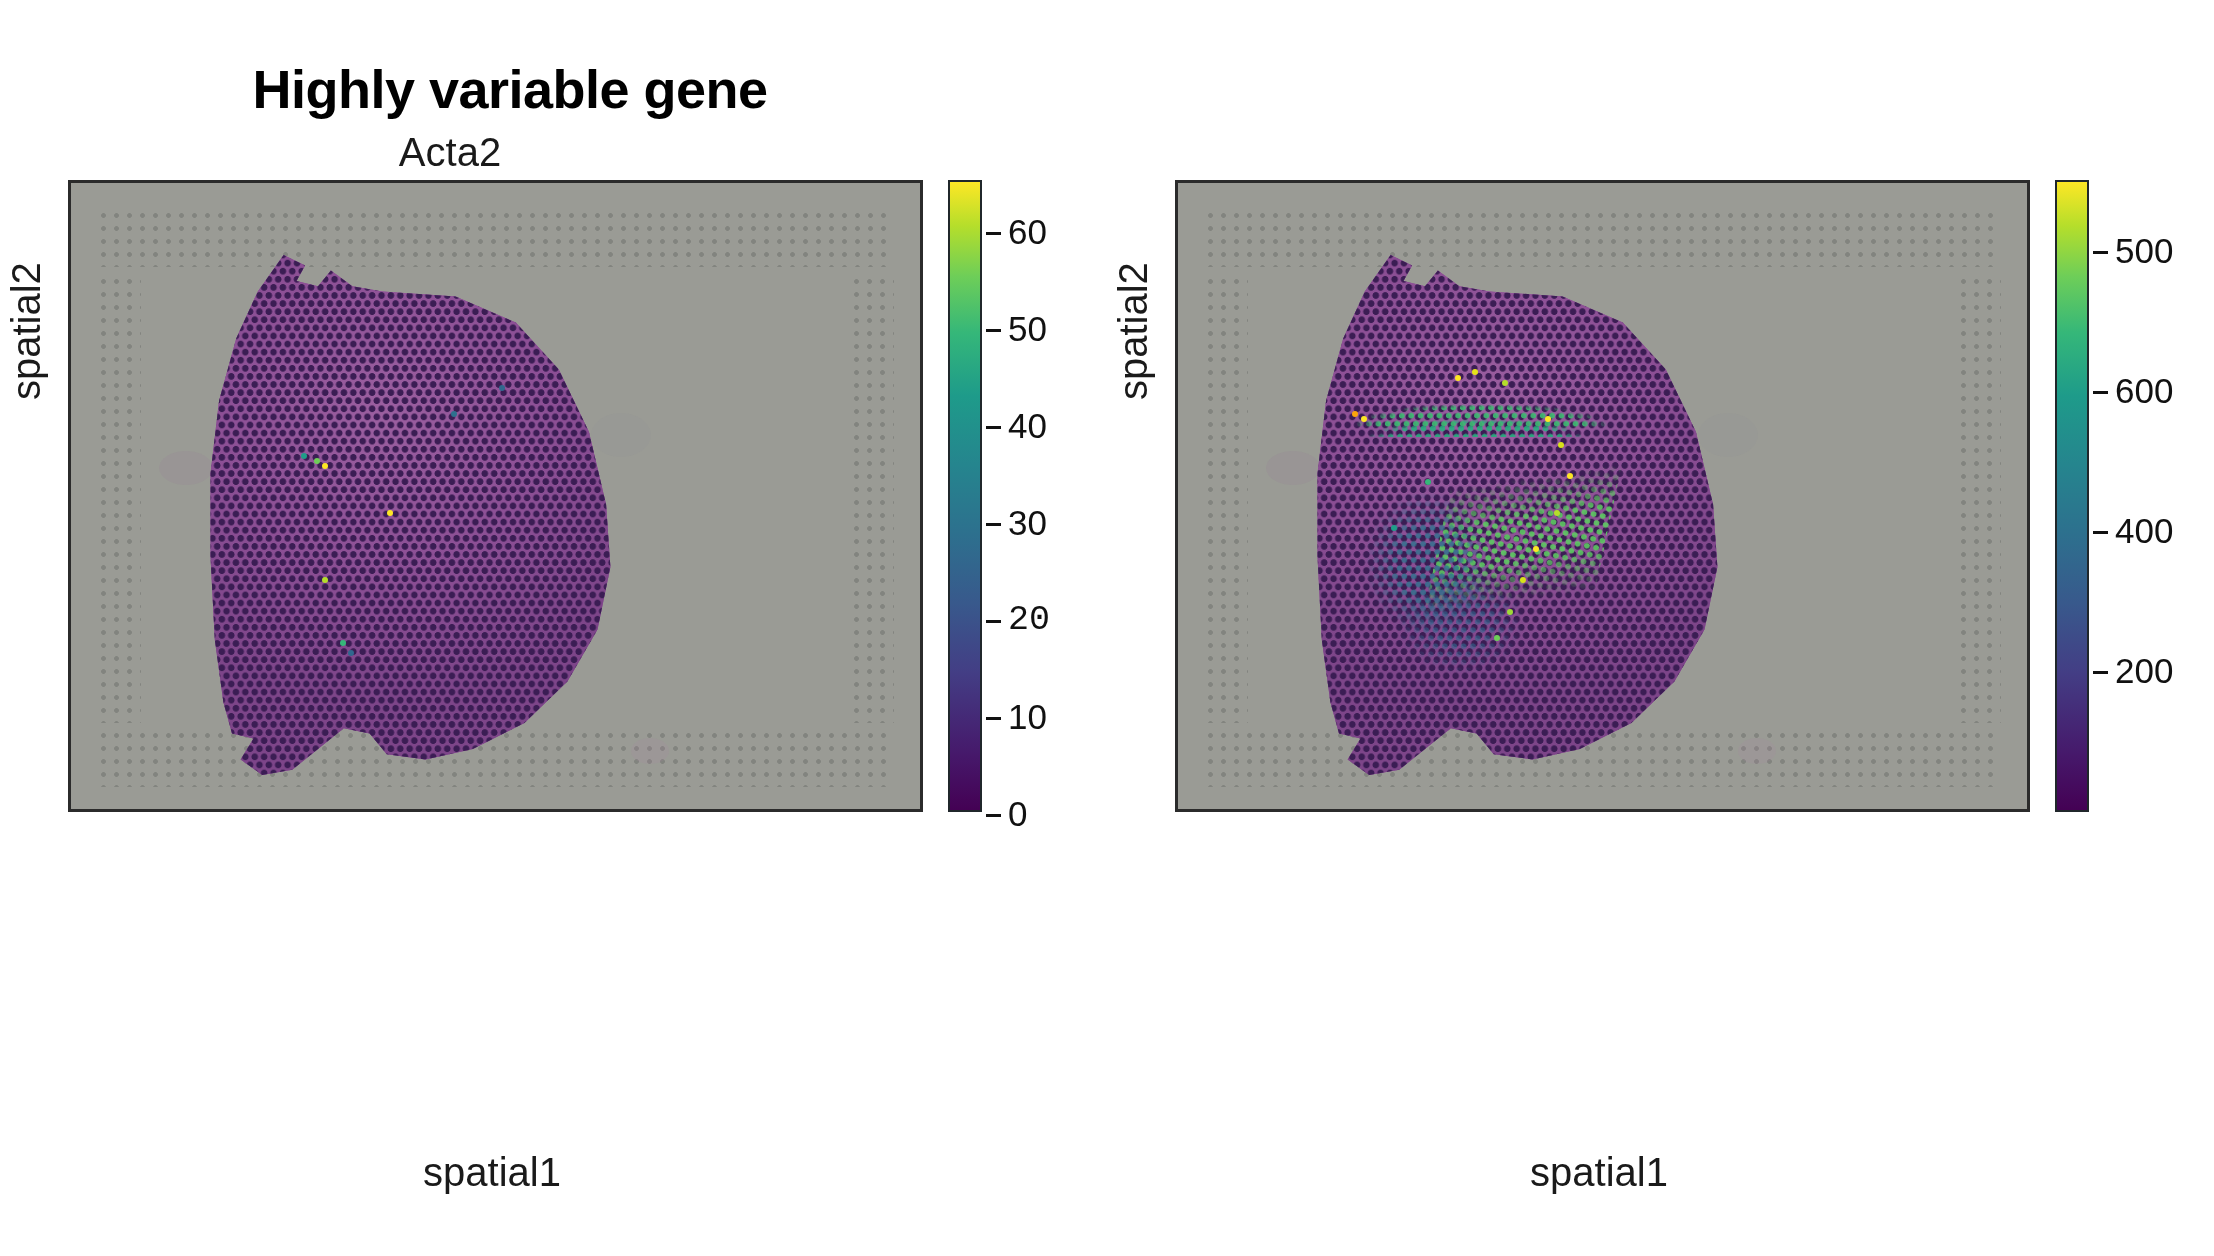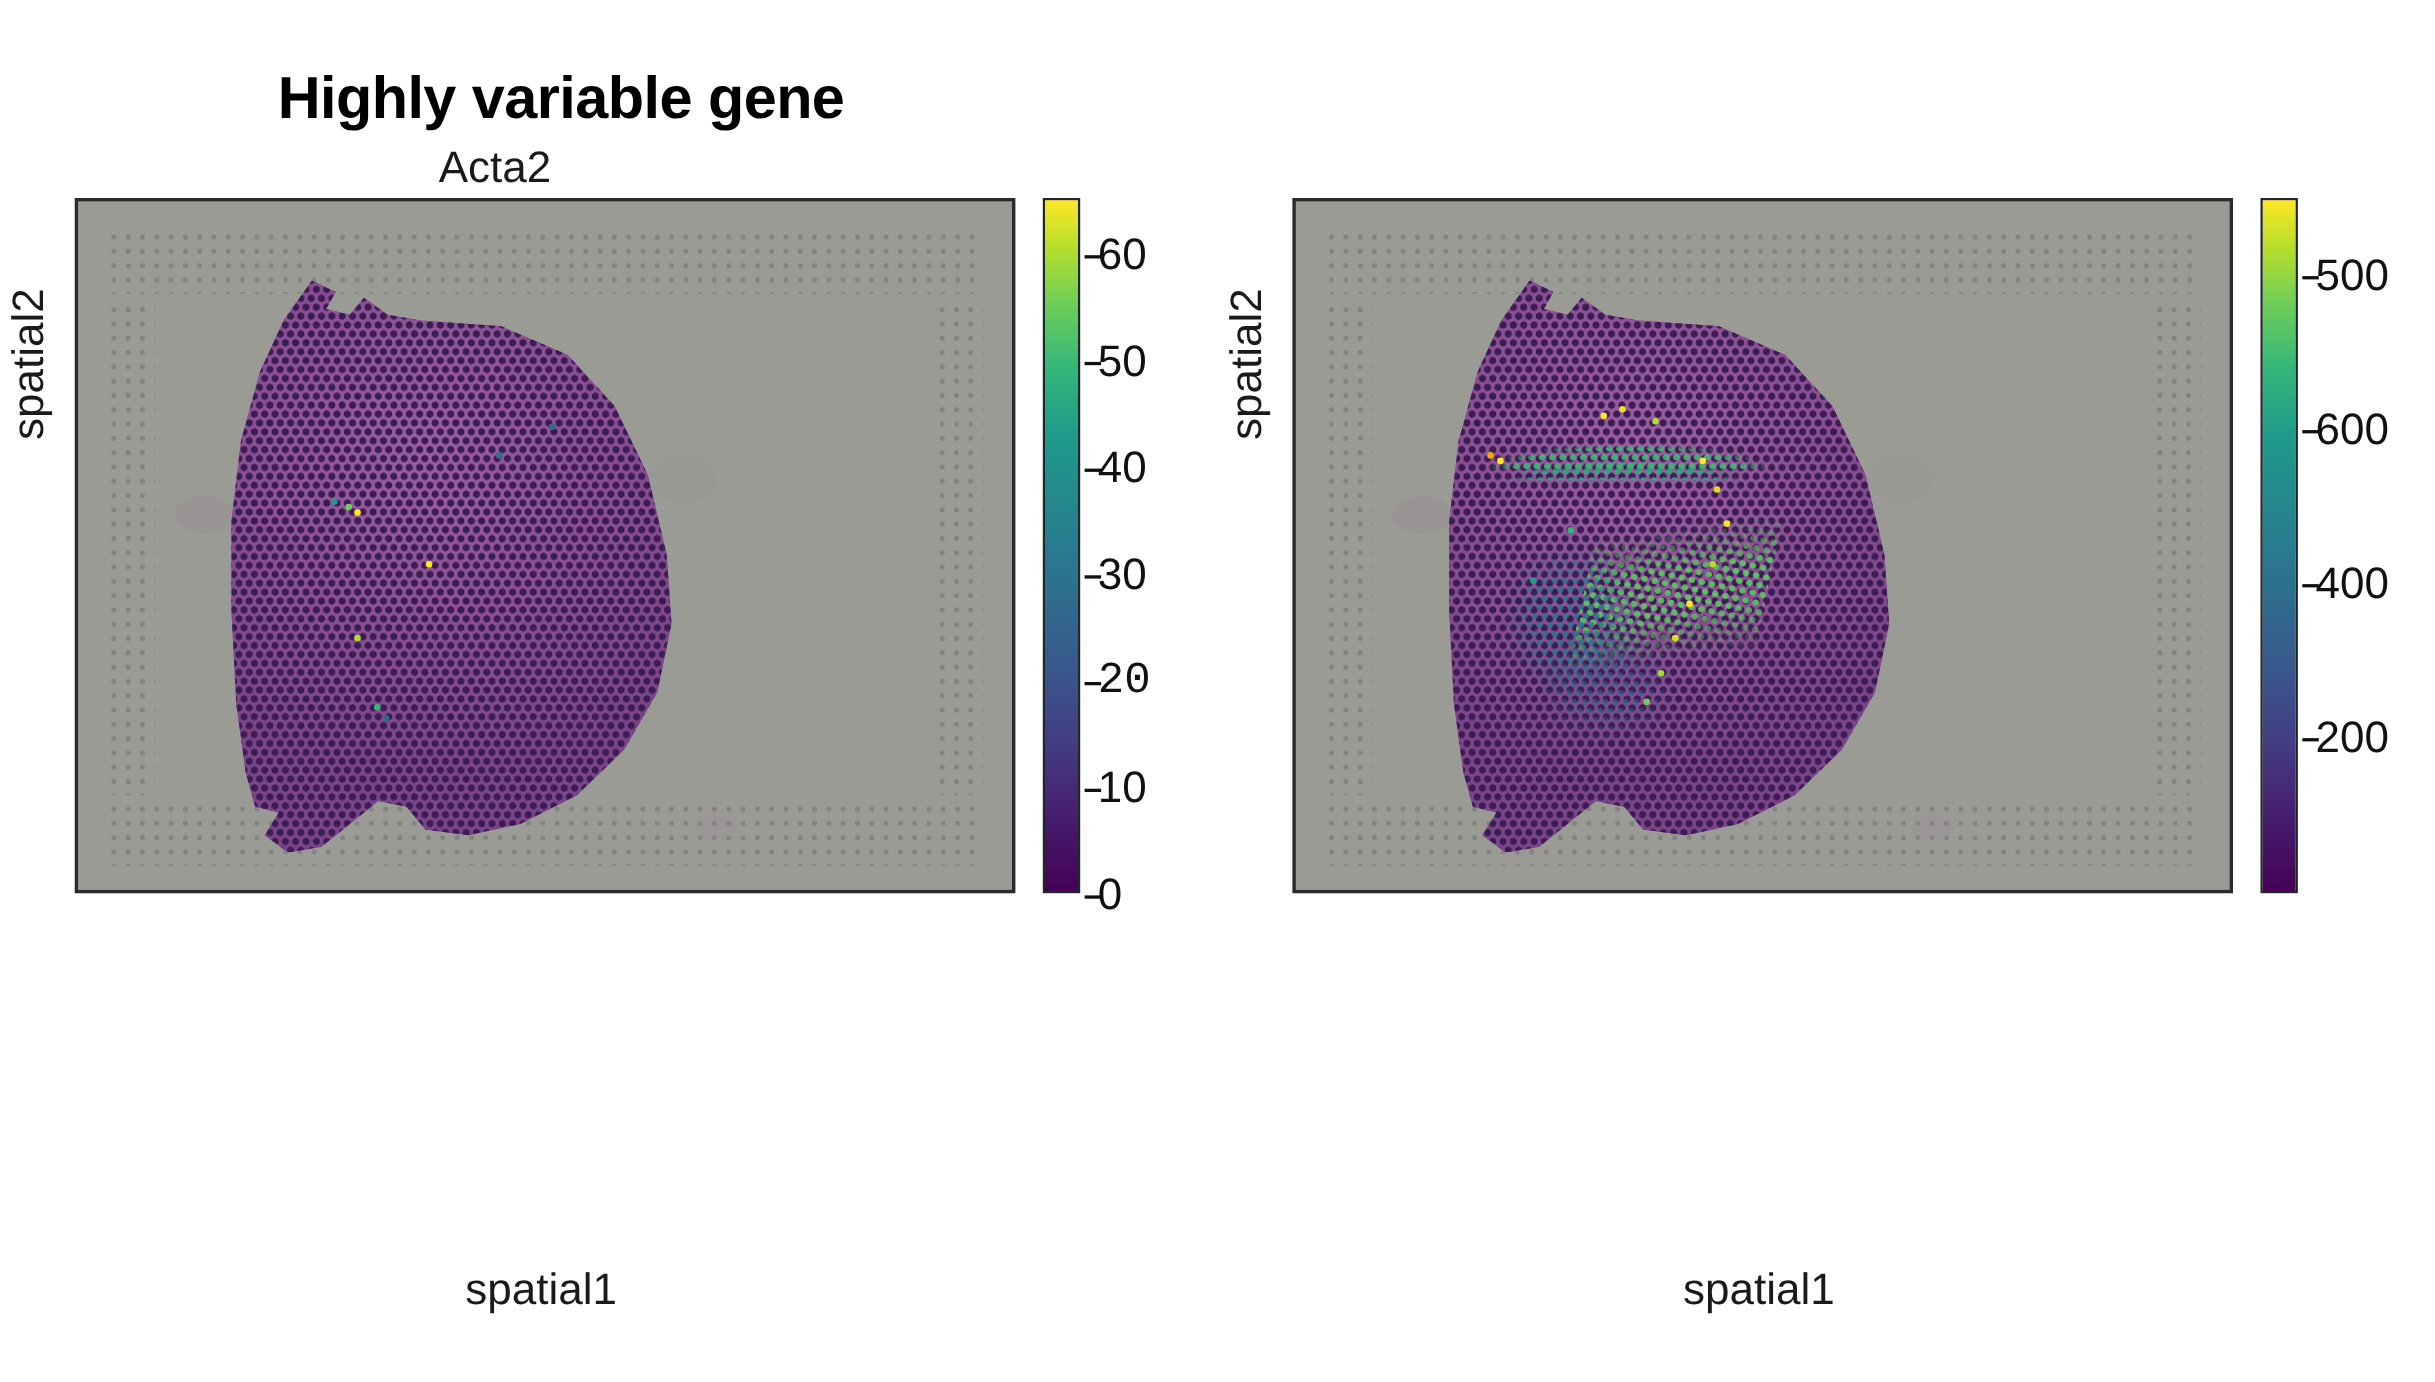--- a/index.html
+++ b/index.html
@@ -193,22 +193,22 @@
   }
   .cbar-tick {
     position: absolute;
     left: 36px;
     width: 15px;
     height: 3px;
     background: #111111;
   }
   .cbar-label {
     position: absolute;
-    left: 48px;
-    font-size: 40px;
+    left: 58px;
+    font-size: 35px;
     color: #111111;
     white-space: nowrap;
     transform: translateY(-50%);
   }
 </style>
 </head>
 <body>
 
 <div class="figure">
 

